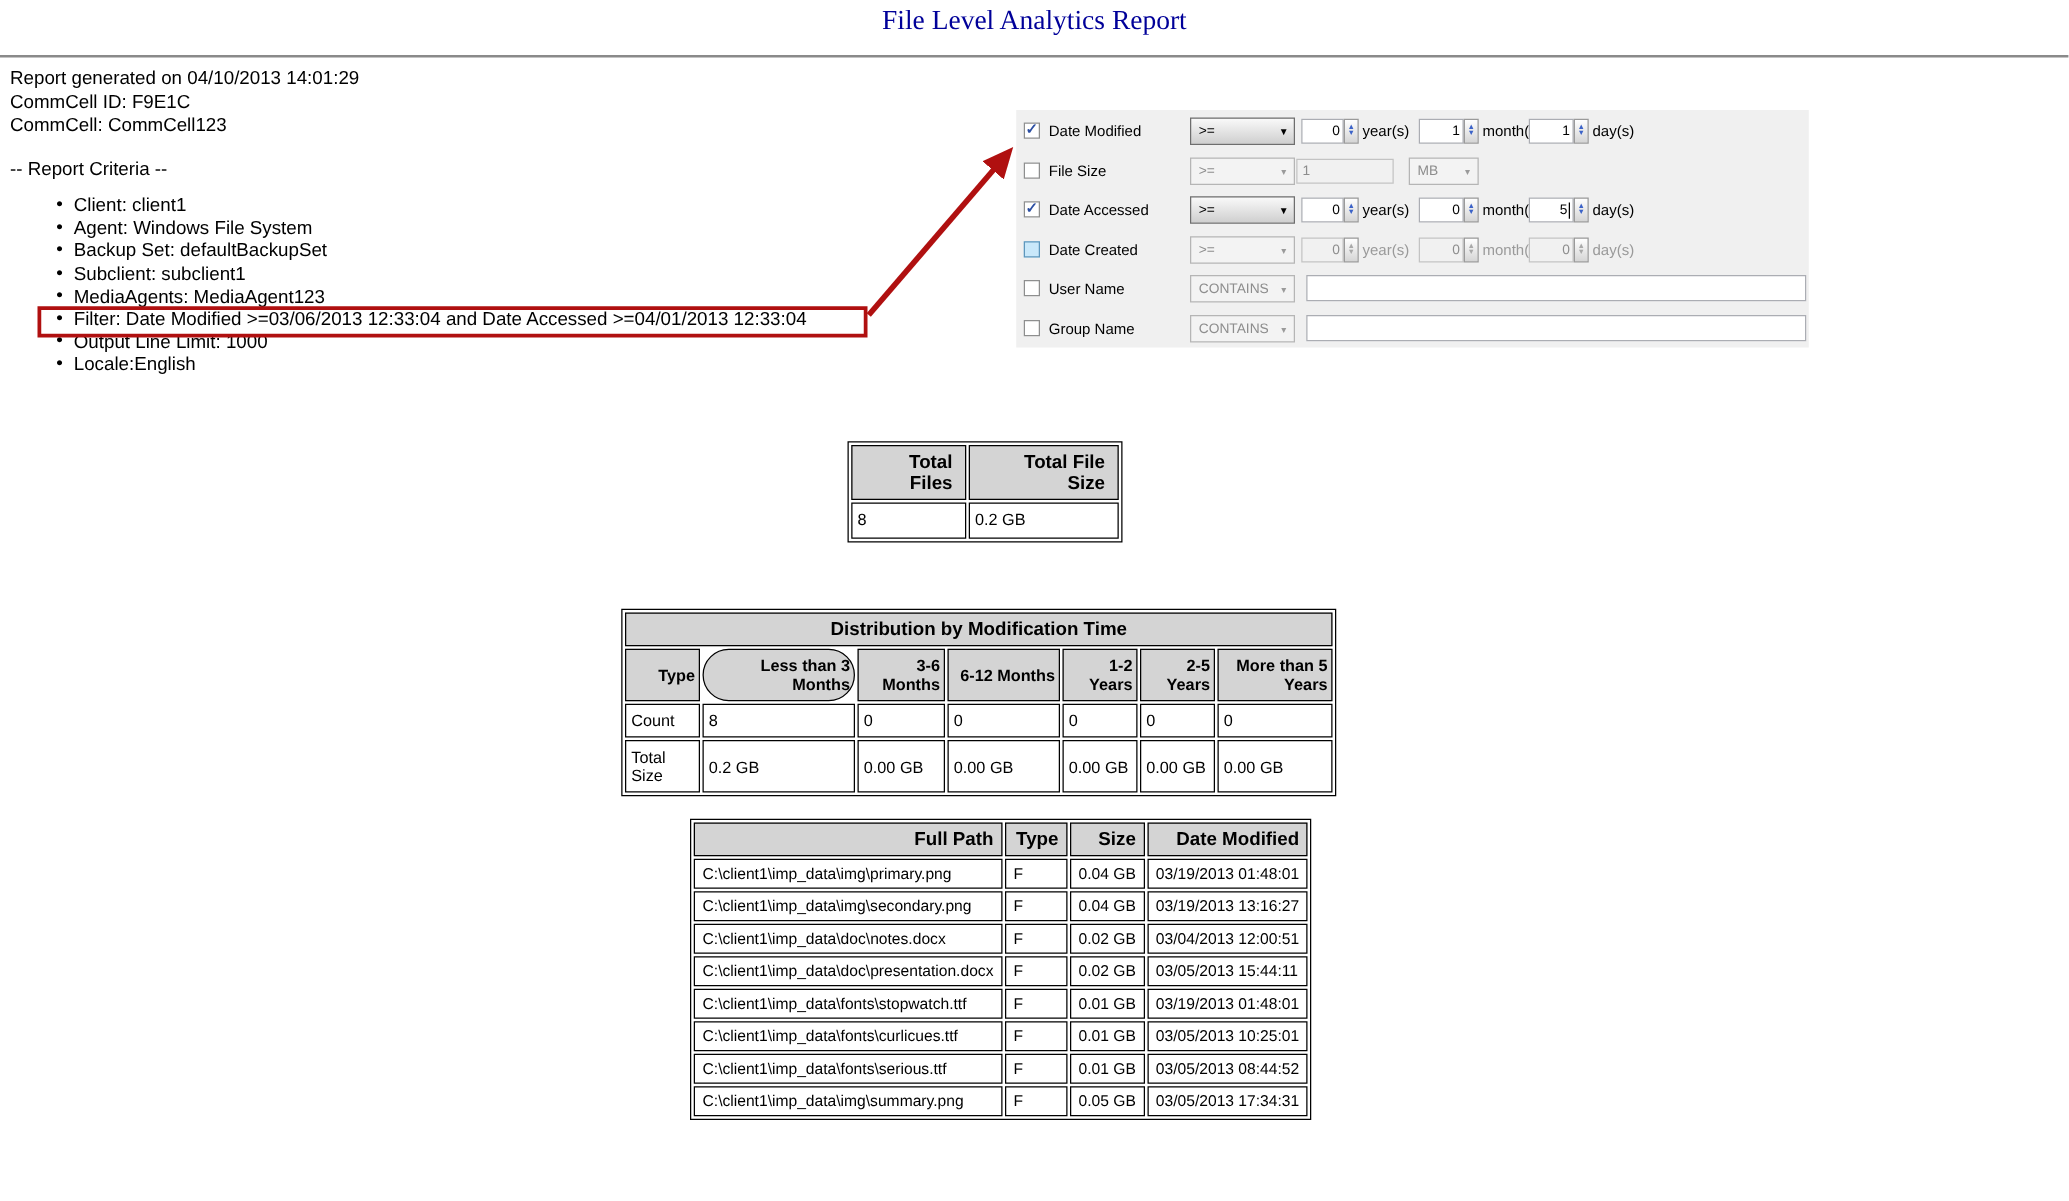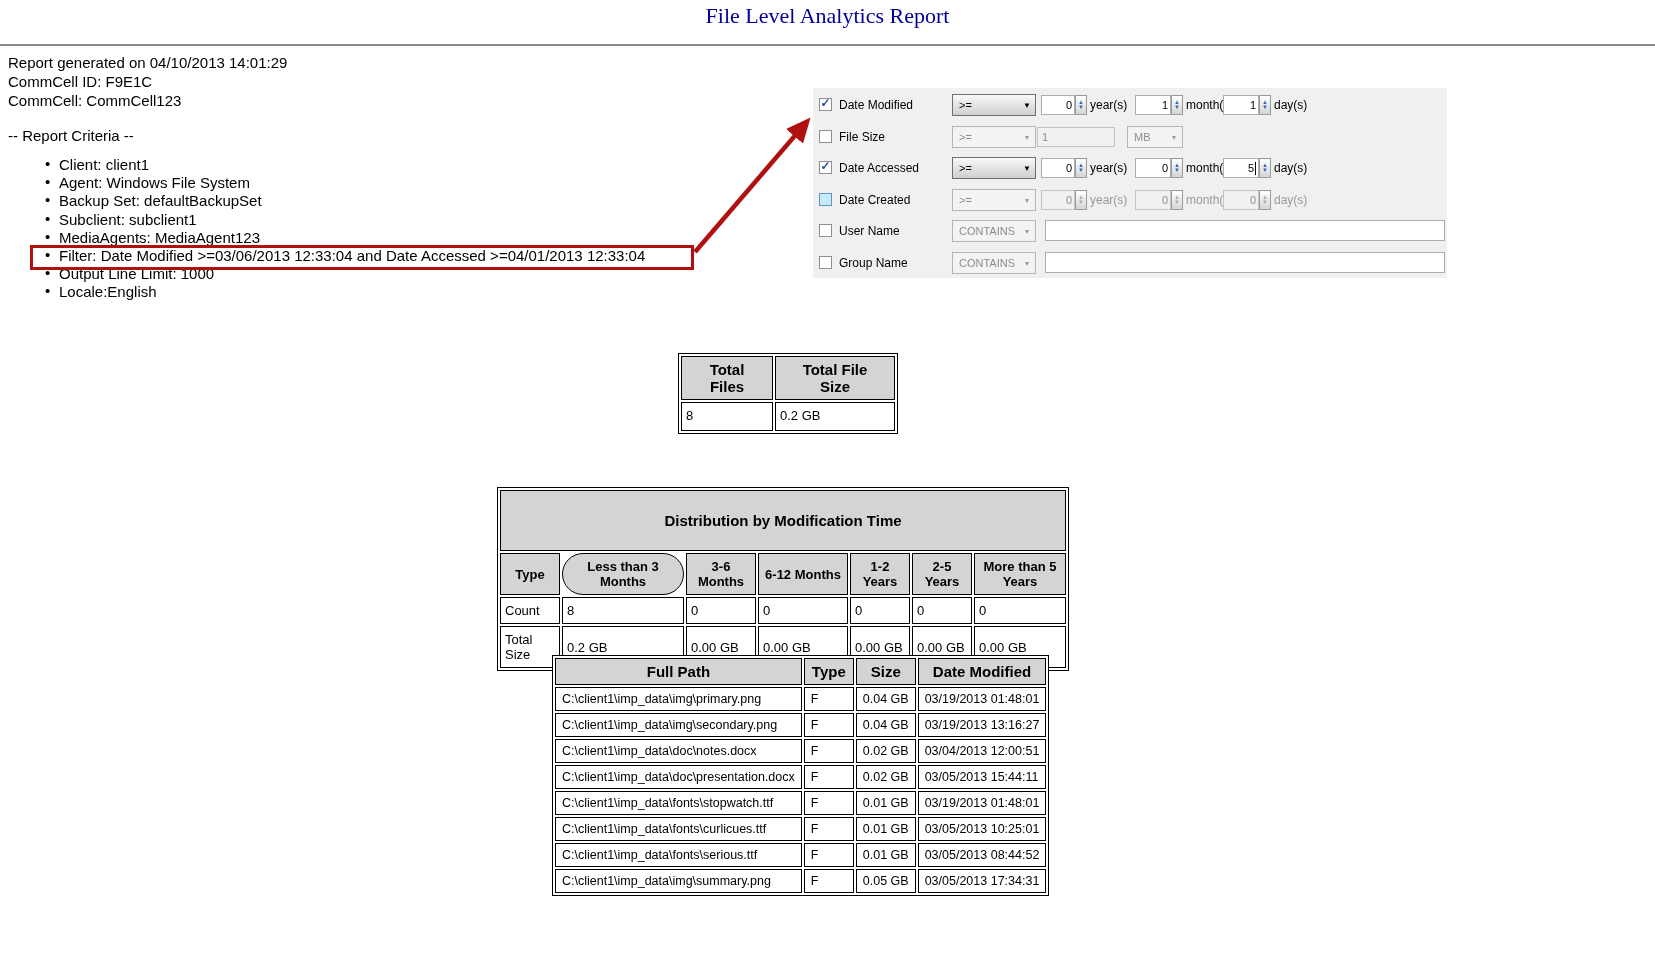--- a/index.html
+++ b/index.html
@@ -65,30 +65,30 @@
   .yr-num { left: 228px; width: 34px; }  .yr-spin { left: 262px; }  .yr-unit { left: 277px; text-align: center; }
   .mo-num { left: 322px; width: 36px; }  .mo-spin { left: 358px; }  .mo-unit { left: 373px; }
   .dy-num { left: 410px; width: 36px; }  .dy-spin { left: 446px; }  .dy-unit { left: 461px; }
   .sz-val { left: 224px; width: 78px; justify-content: flex-start; padding-left: 4px; }
   .combo.szunit { left: 314px; width: 56px; }
   .longtxt { left: 232px; width: 400px; }
 
   
   table.rpt { border-collapse: separate; border-spacing: 2px; border: 1px solid #000; background: #fff; }
   table.rpt th, table.rpt td { border: 1px solid #000; }
-  table.rpt th { background: #D4D4D4; font-weight: bold; }
+  table.rpt th { background: #D4D4D4; font-weight: bold; text-align: right; }
   table.rpt td { background: #fff; }
 
   .totals { position: absolute; left: 678px; top: 353px; }
   .totals th { font-size: 15px; padding: 4px 10px; text-align: center; }
   .totals td { font-size: 13px; padding: 5px 4px 7px 4px; text-align: left; }
   .totals .c0 { width: 92px; } .totals .c1 { width: 120px; }
 
   .dist { position: absolute; left: 497px; top: 487px; }
-  .dist .ttl { font-size: 15px; padding: 21px; text-align: center; }
+  .dist .ttl { font-size: 15px; padding: 4px; text-align: center; }
   .dist th { font-size: 13px; padding: 5px 3px; text-align: center; }
   .dist td { font-size: 13px; padding: 5px 4px; text-align: left; }
   .dist .d0 { width: 60px; } .dist .d1 { width: 122px; border-radius: 21px; } .dist .d2 { width: 70px; }
   .dist .d3 { width: 90px; } .dist .d4 { width: 60px; } .dist .d5 { width: 60px; } .dist .d6 { width: 92px; }
 
   .files { position: absolute; left: 552px; top: 655px; }
   .files th { font-size: 15px; padding: 4px 6px; text-align: center; }
   .files td { font-size: 12.5px; padding: 4px 6px; text-align: left; white-space: nowrap; }
   .files .f0 { width: 236px; } .files .f1 { width: 50px; } .files .f2 { width: 56px; } .files .f3 { width: 120px; }
 </style>

